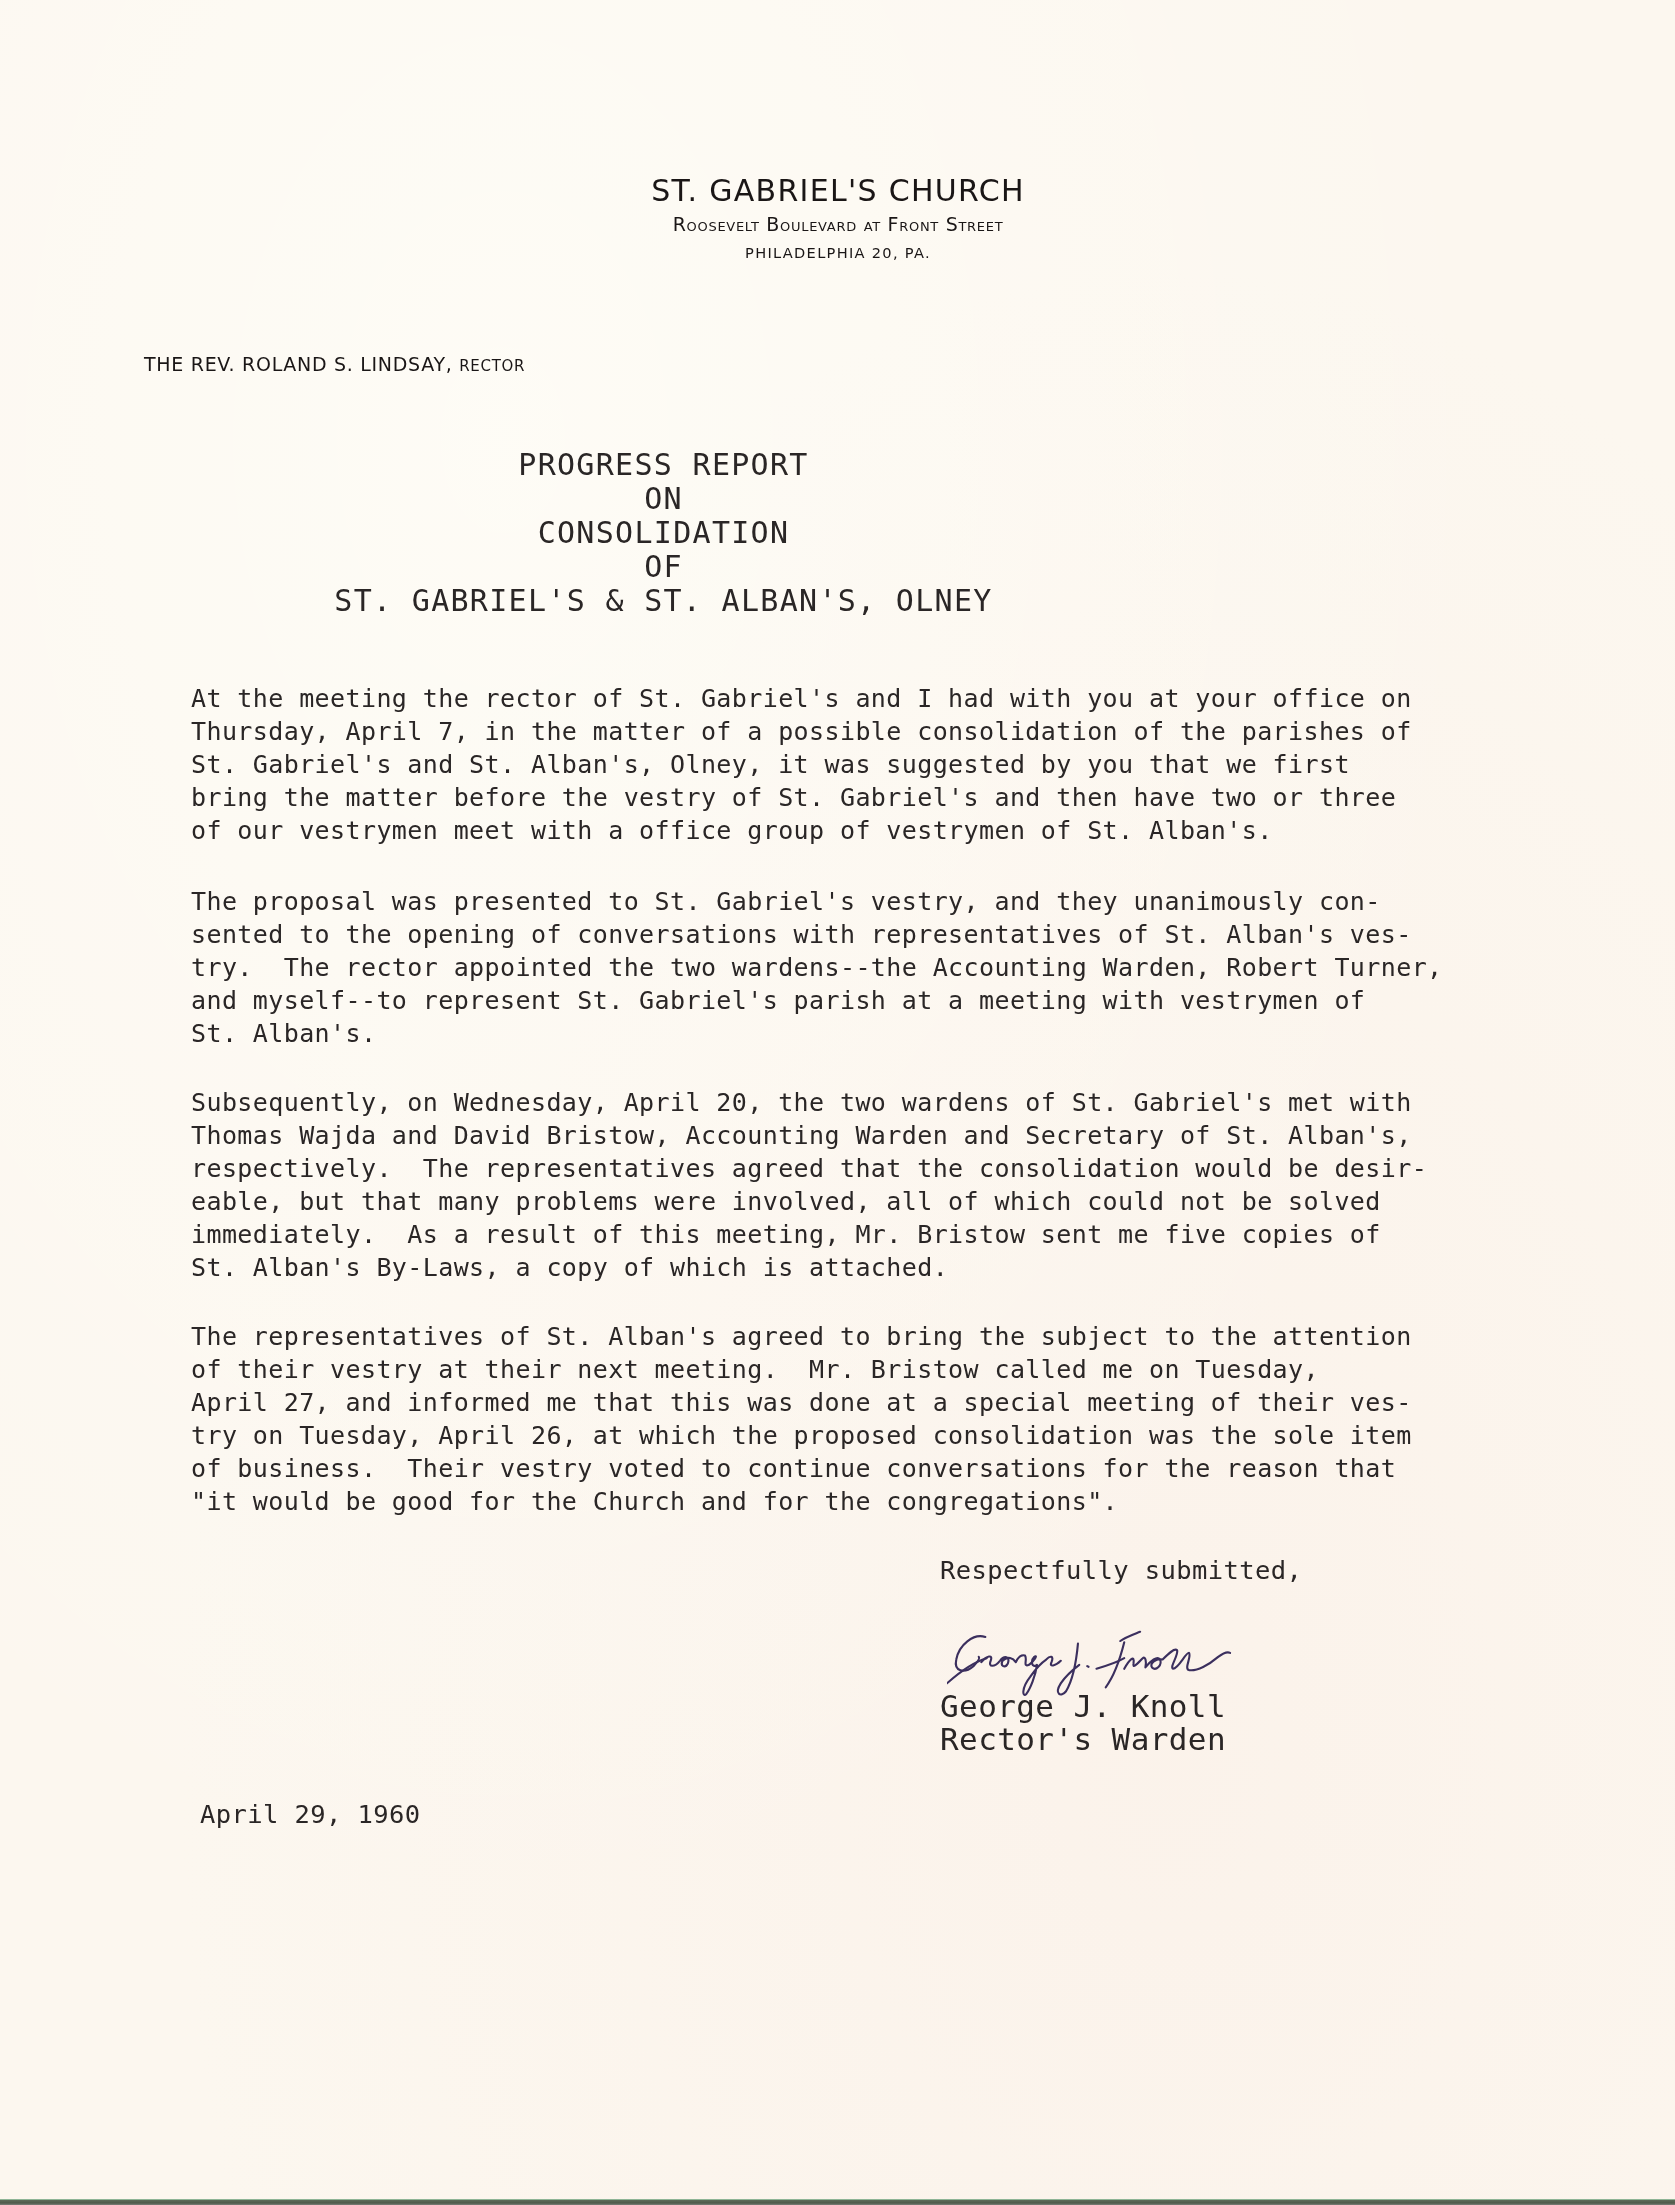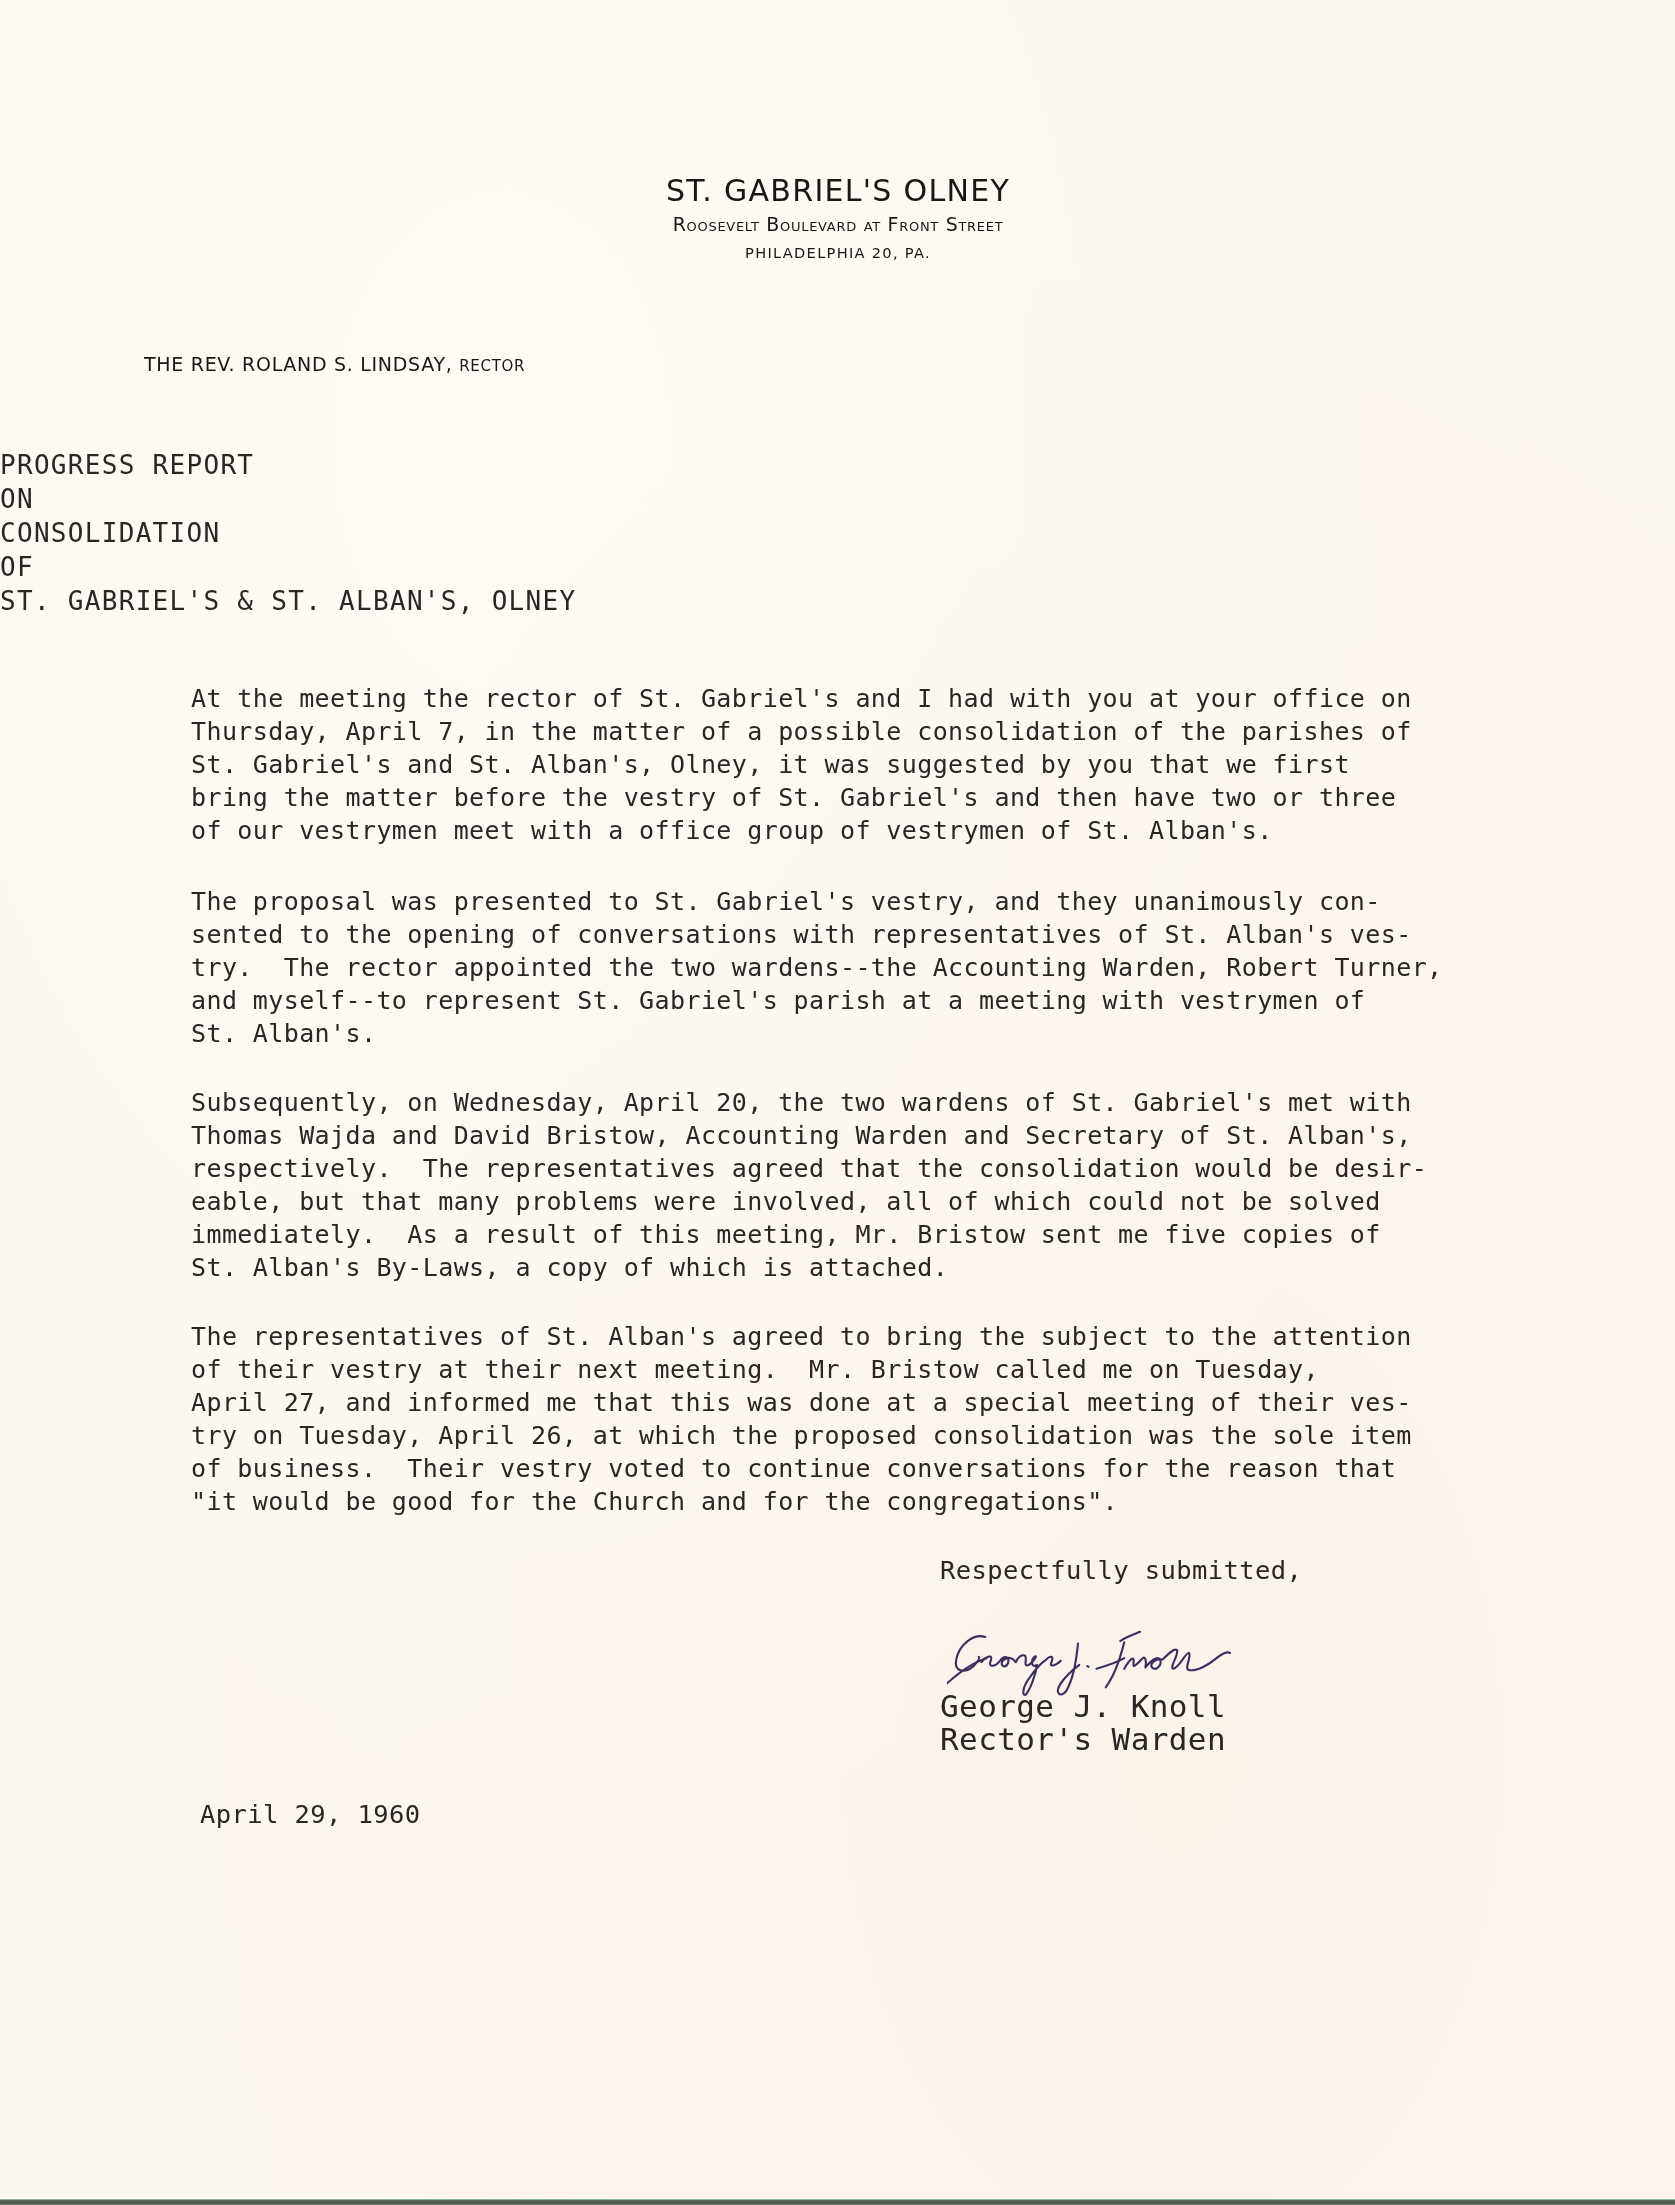--- a/index.html
+++ b/index.html
@@ -69,22 +69,22 @@
 
   .mono {
     font-family: "DejaVu Sans Mono", "Liberation Mono", monospace;
     color: #2a2626;
   }
   .report-title {
     position: absolute;
     left: 0;
     top: 448px;
     width: 1327px;
-    text-align: left;
-    font-size: 26px;
+    text-align: center;
+    font-size: 30px;
     line-height: 34px;
     letter-spacing: 1.3px;
   }
   .report-title div { white-space: pre; }
 
   .body-text {
     position: absolute;
     left: 191px;
     width: 1377px;
     font-size: 25px;
@@ -127,21 +127,21 @@
     top: 1799px;
     font-size: 25.5px;
     letter-spacing: 0.4px;
   }
 </style>
 </head>
 <body>
 
 <div class="page">
 
-  <div class="lh lh-name">ST. GABRIEL'S OLNEY</div>
+  <div class="lh lh-name">ST. GABRIEL'S CHURCH</div>
   <div class="lh lh-address">Roosevelt Boulevard at Front Street</div>
   <div class="lh lh-city">PHILADELPHIA 20, PA.</div>
 
   <div class="rector">
     <span>THE REV. ROLAND S. LINDSAY</span><span>, </span><span class="title-sc">RECTOR</span>
   </div>
 
   <div class="report-title mono">
     <div>PROGRESS REPORT</div>
     <div>ON</div>

